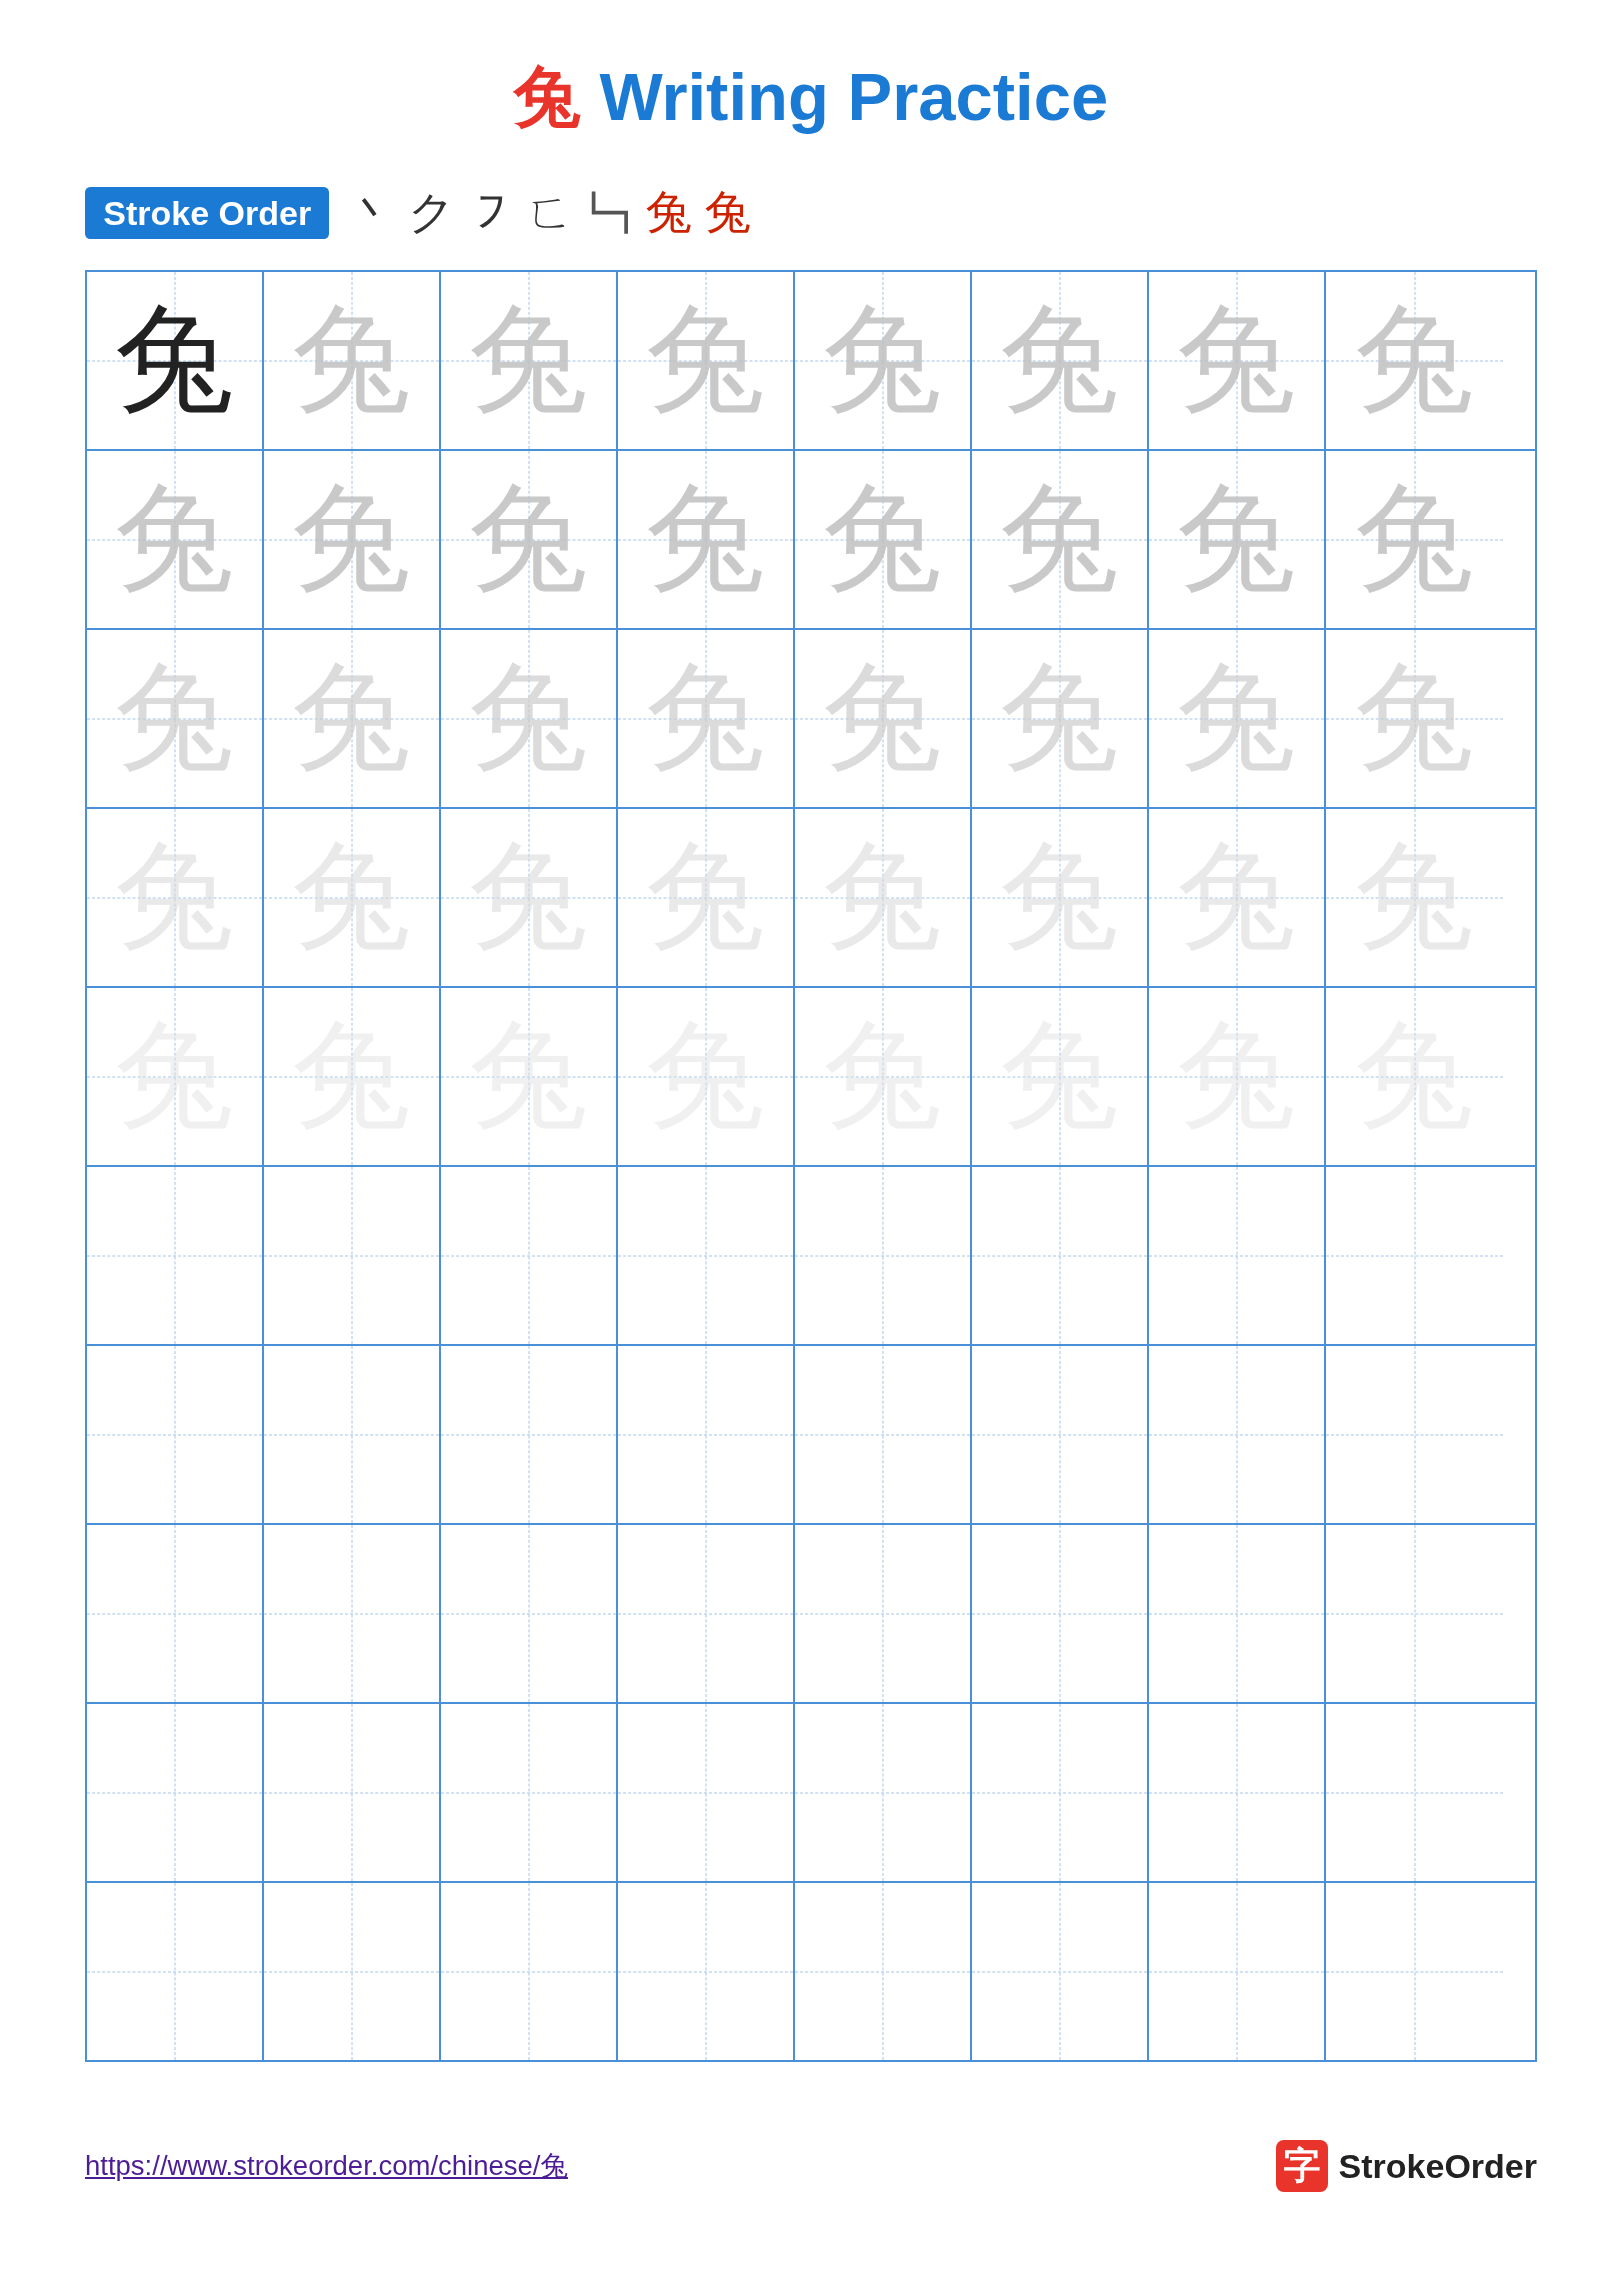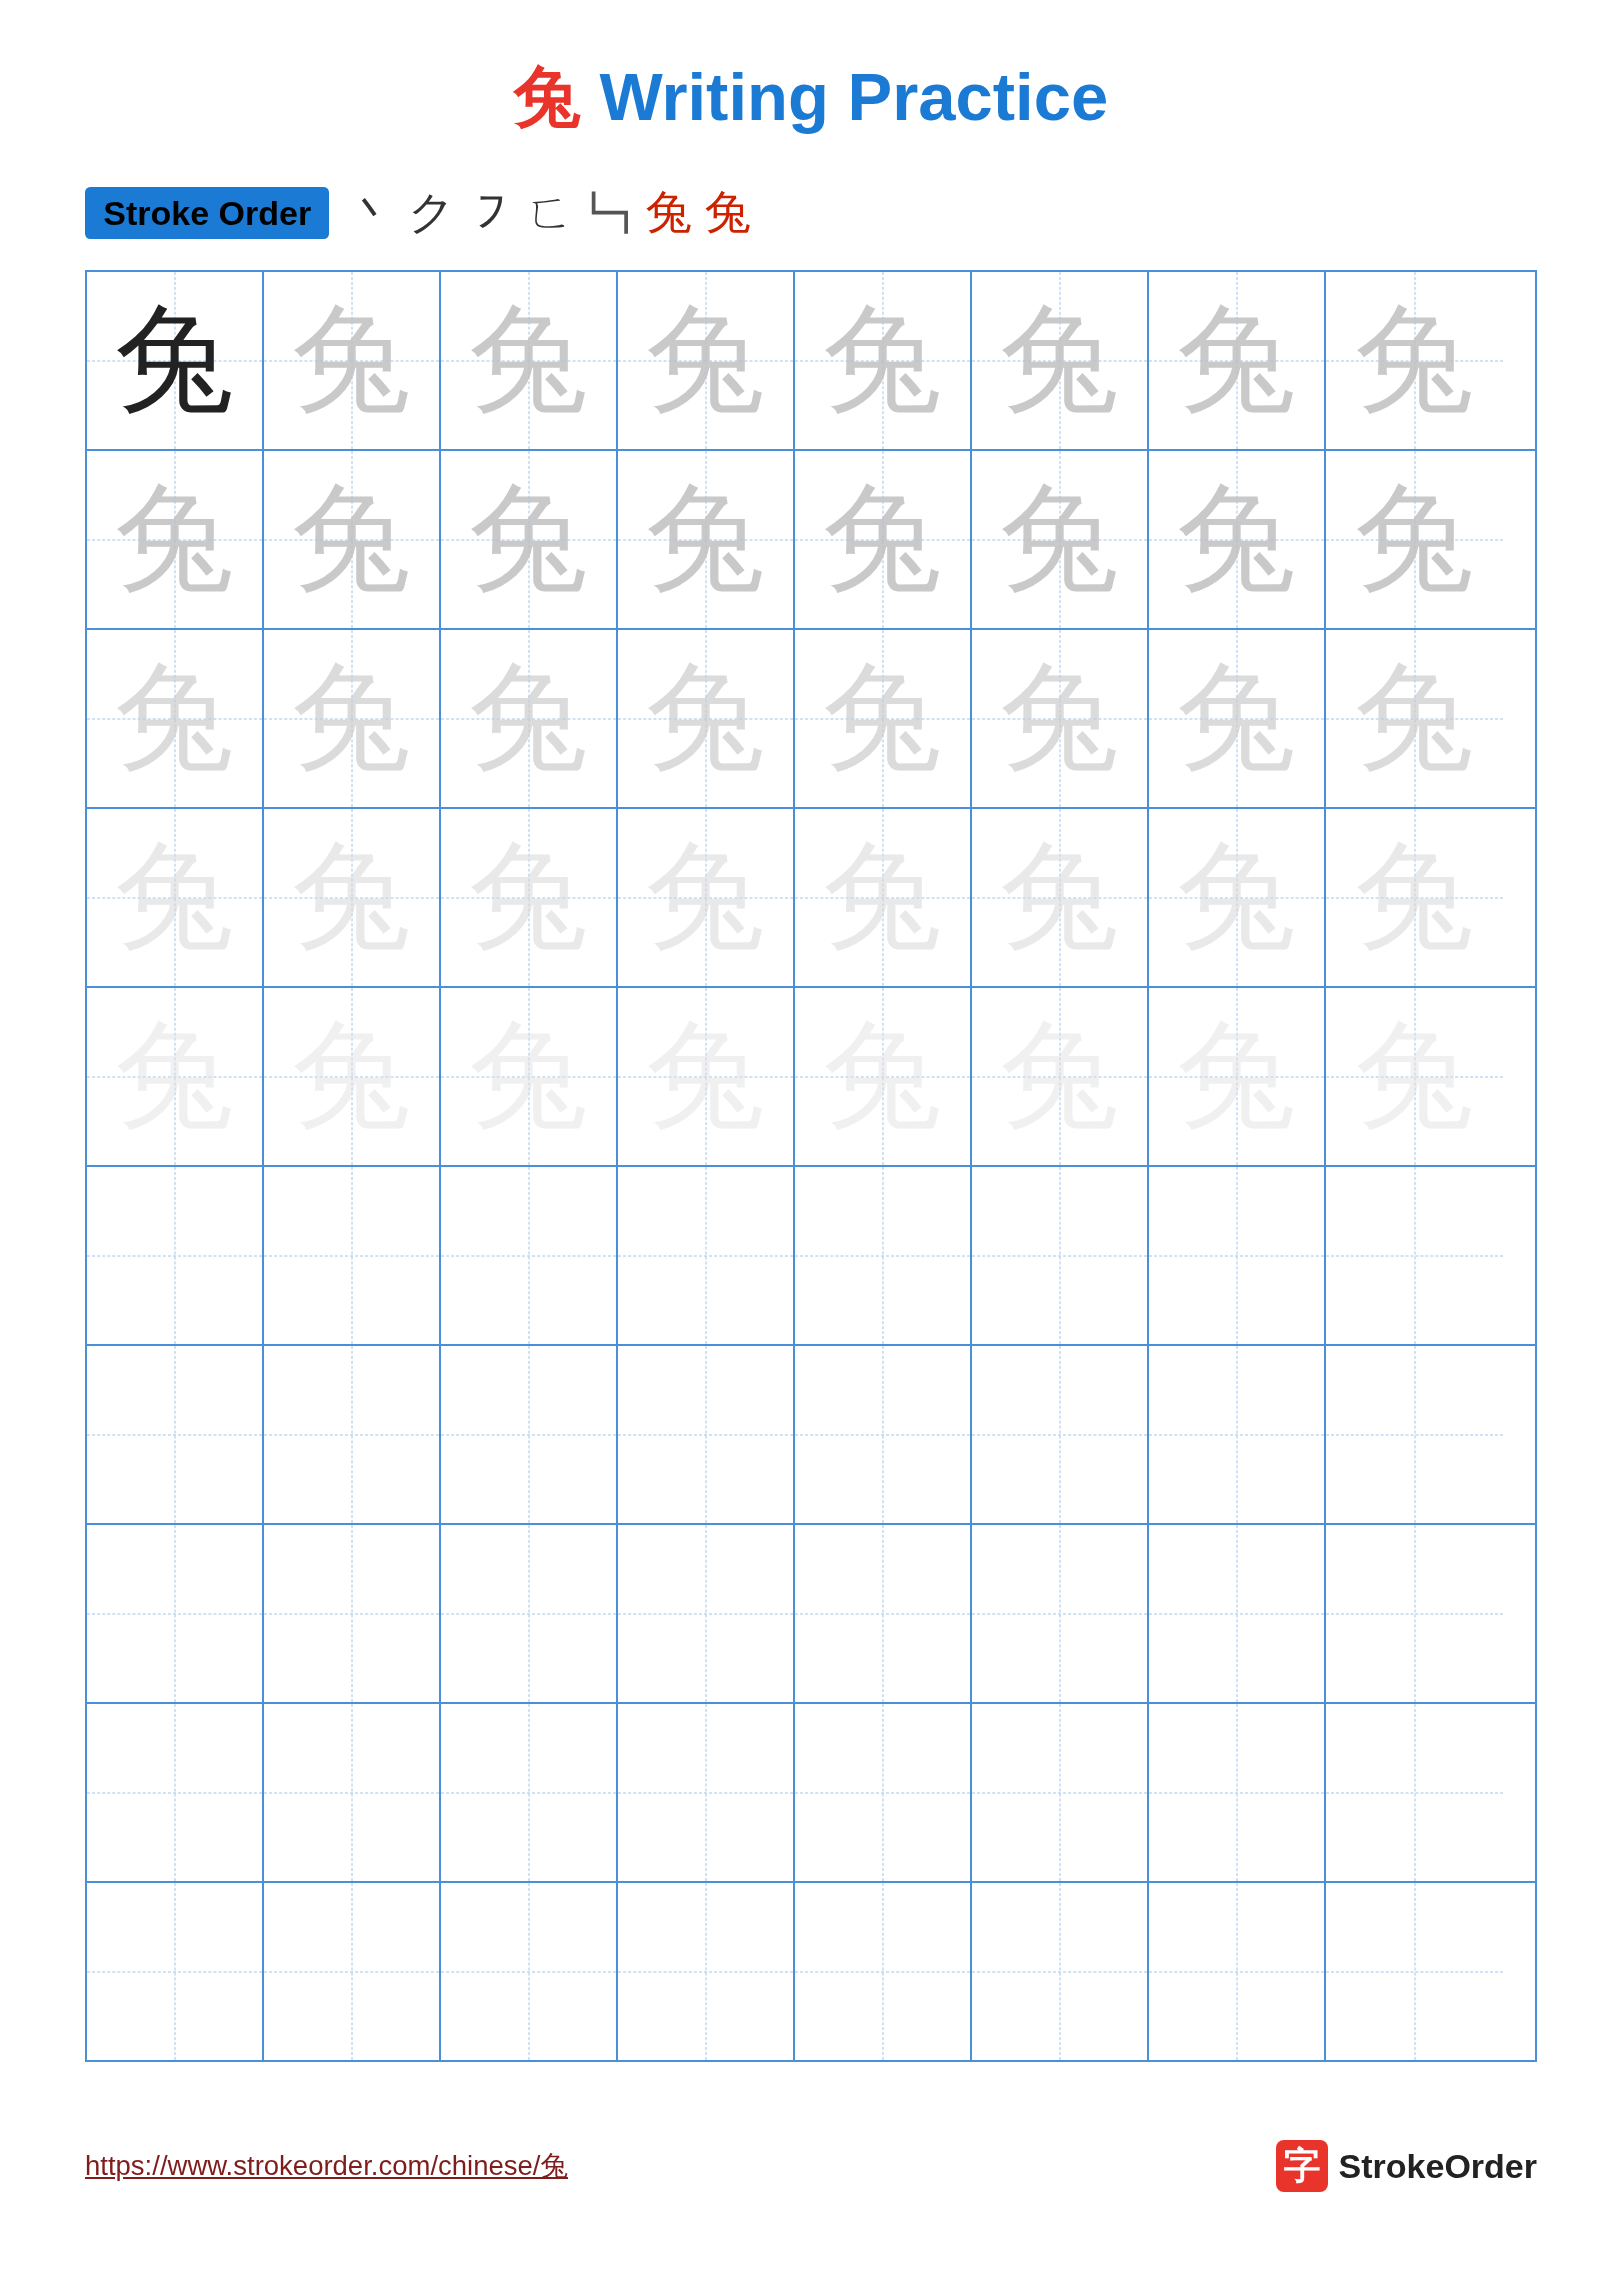--- a/index.html
+++ b/index.html
@@ -28,21 +28,21 @@
     .stroke-order-row {
       display: flex;
       align-items: center;
       padding-left: 85px;
       margin-bottom: 26px;
       gap: 19.6px;
     }
 
     .stroke-order-badge {
       background: #1a7ad4;
-      color: #000000;
+      color: #ffffff;
       font-size: 34px;
       font-weight: bold;
       padding: 6.5px 18.3px;
       border-radius: 5.2px;
       white-space: nowrap;
       text-align: right;
     }
 
     .stroke-order-chars {
       display: flex;
@@ -145,21 +145,21 @@
     
     .footer {
       display: flex;
       justify-content: space-between;
       align-items: center;
       padding: 39px 85px;
       margin-top: 39px;
     }
 
     .footer-url {
-      color: #7f1d1d;
+      color: #4c1d95;
       font-size: 27.5px;
       text-decoration: underline;
     }
 
     .footer-logo {
       display: flex;
       align-items: center;
       gap: 10.5px;
       font-size: 34px;
       font-weight: bold;

